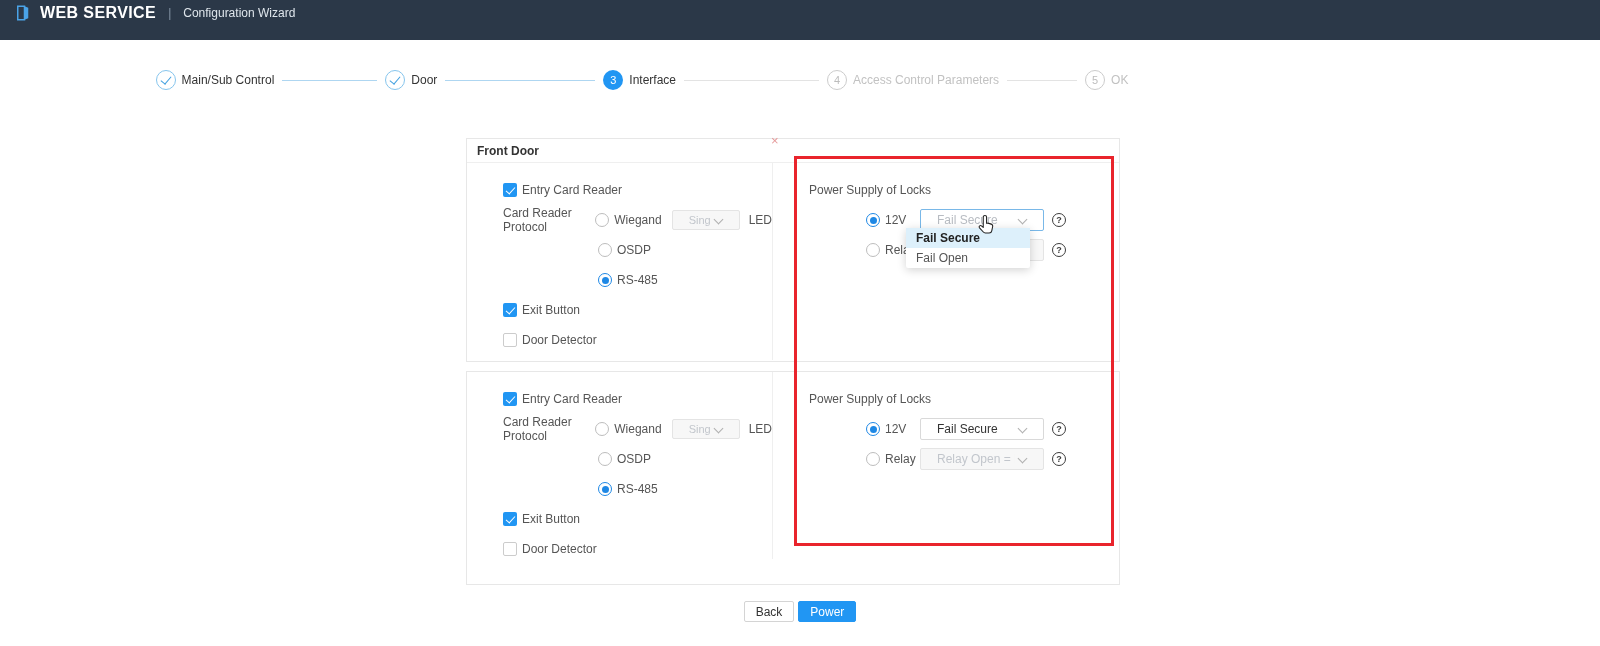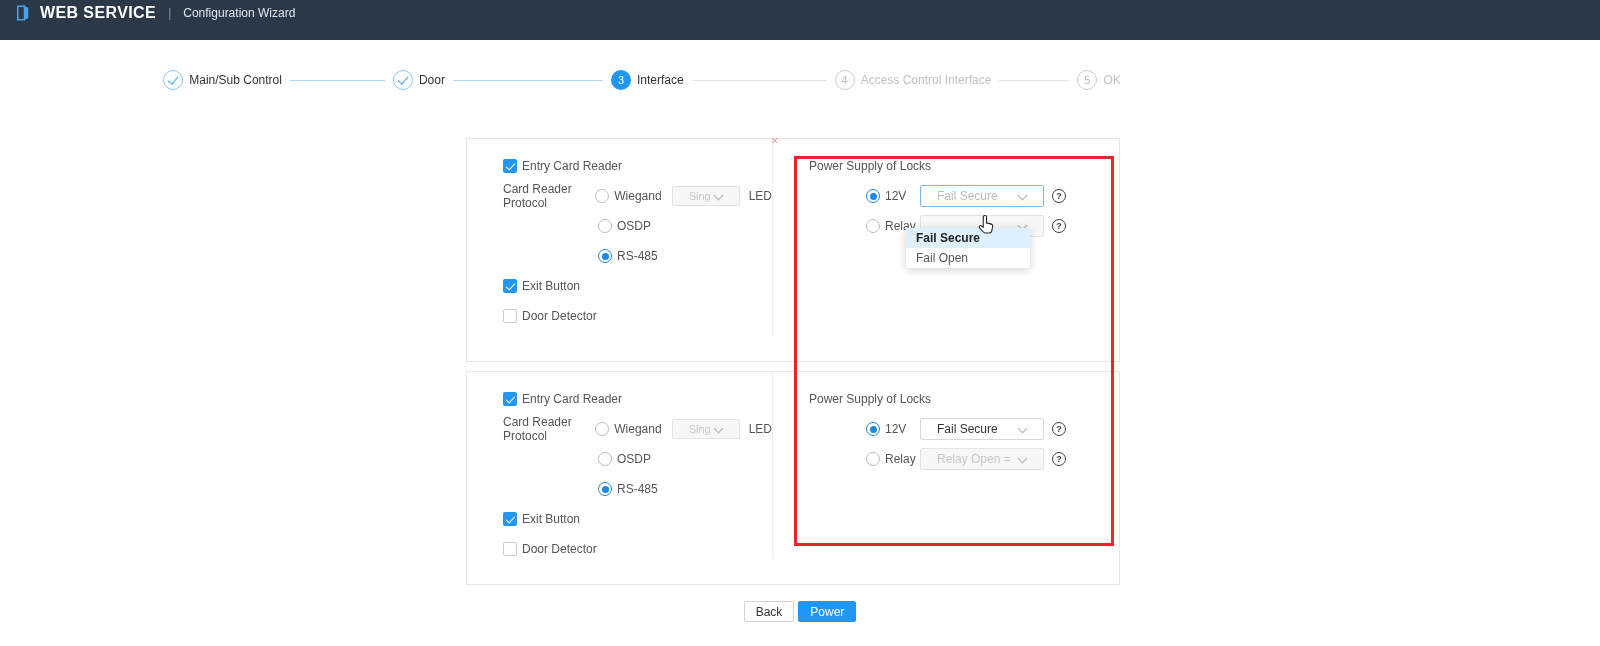--- a/index.html
+++ b/index.html
@@ -121,30 +121,31 @@
     <span class="step-label">Door</span>
   </div>
   <span class="connector blue c2"></span>
   <div class="step active">
     <span class="step-circle">3</span>
     <span class="step-label">Interface</span>
   </div>
   <span class="connector c3"></span>
   <div class="step todo">
     <span class="step-circle">4</span>
-    <span class="step-label">Access Control Interface</span>
+    <span class="step-label">Access Control Parameters</span>
   </div>
   <span class="connector c4"></span>
   <div class="step todo">
     <span class="step-circle">5</span>
     <span class="step-label">OK</span>
   </div>
 </nav>
 
 <section class="panel front">
+  <div class="panel-title">Front Door</div>
   <div class="panel-body">
     <div class="col-left">
       <div class="row">
         <span class="checkbox checked"></span>
         <span class="lbl">Entry Card Reader</span>
       </div>
       <div class="row">
         <span class="form-label">Card Reader Protocol</span>
         <span class="radio"></span>
         <span class="lbl">Wiegand</span>

